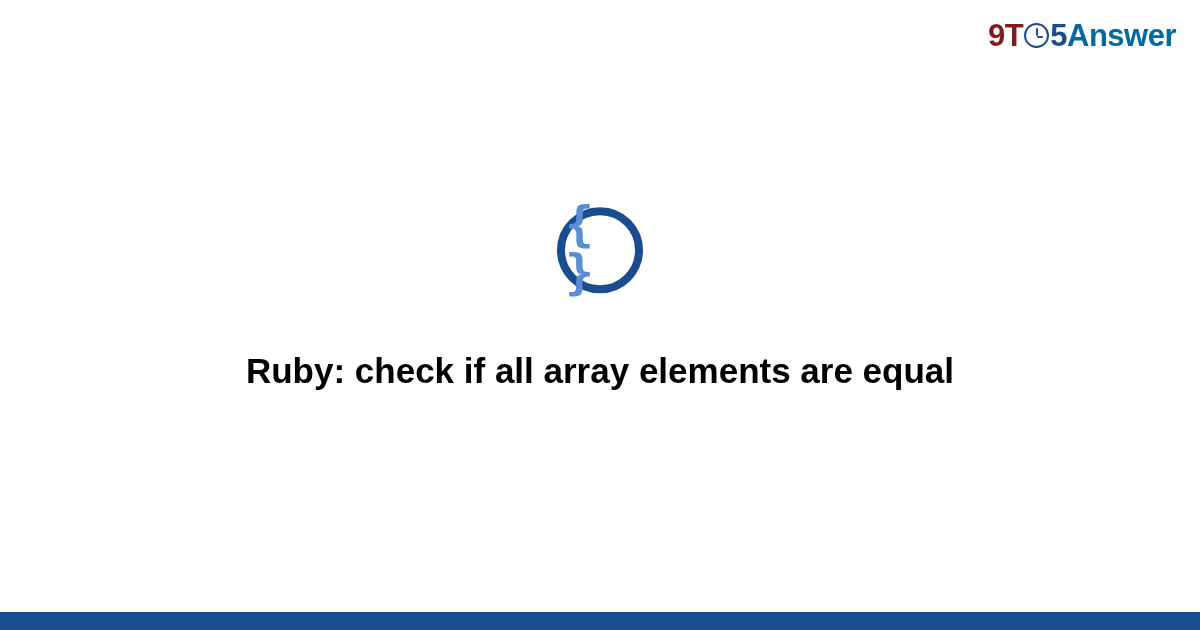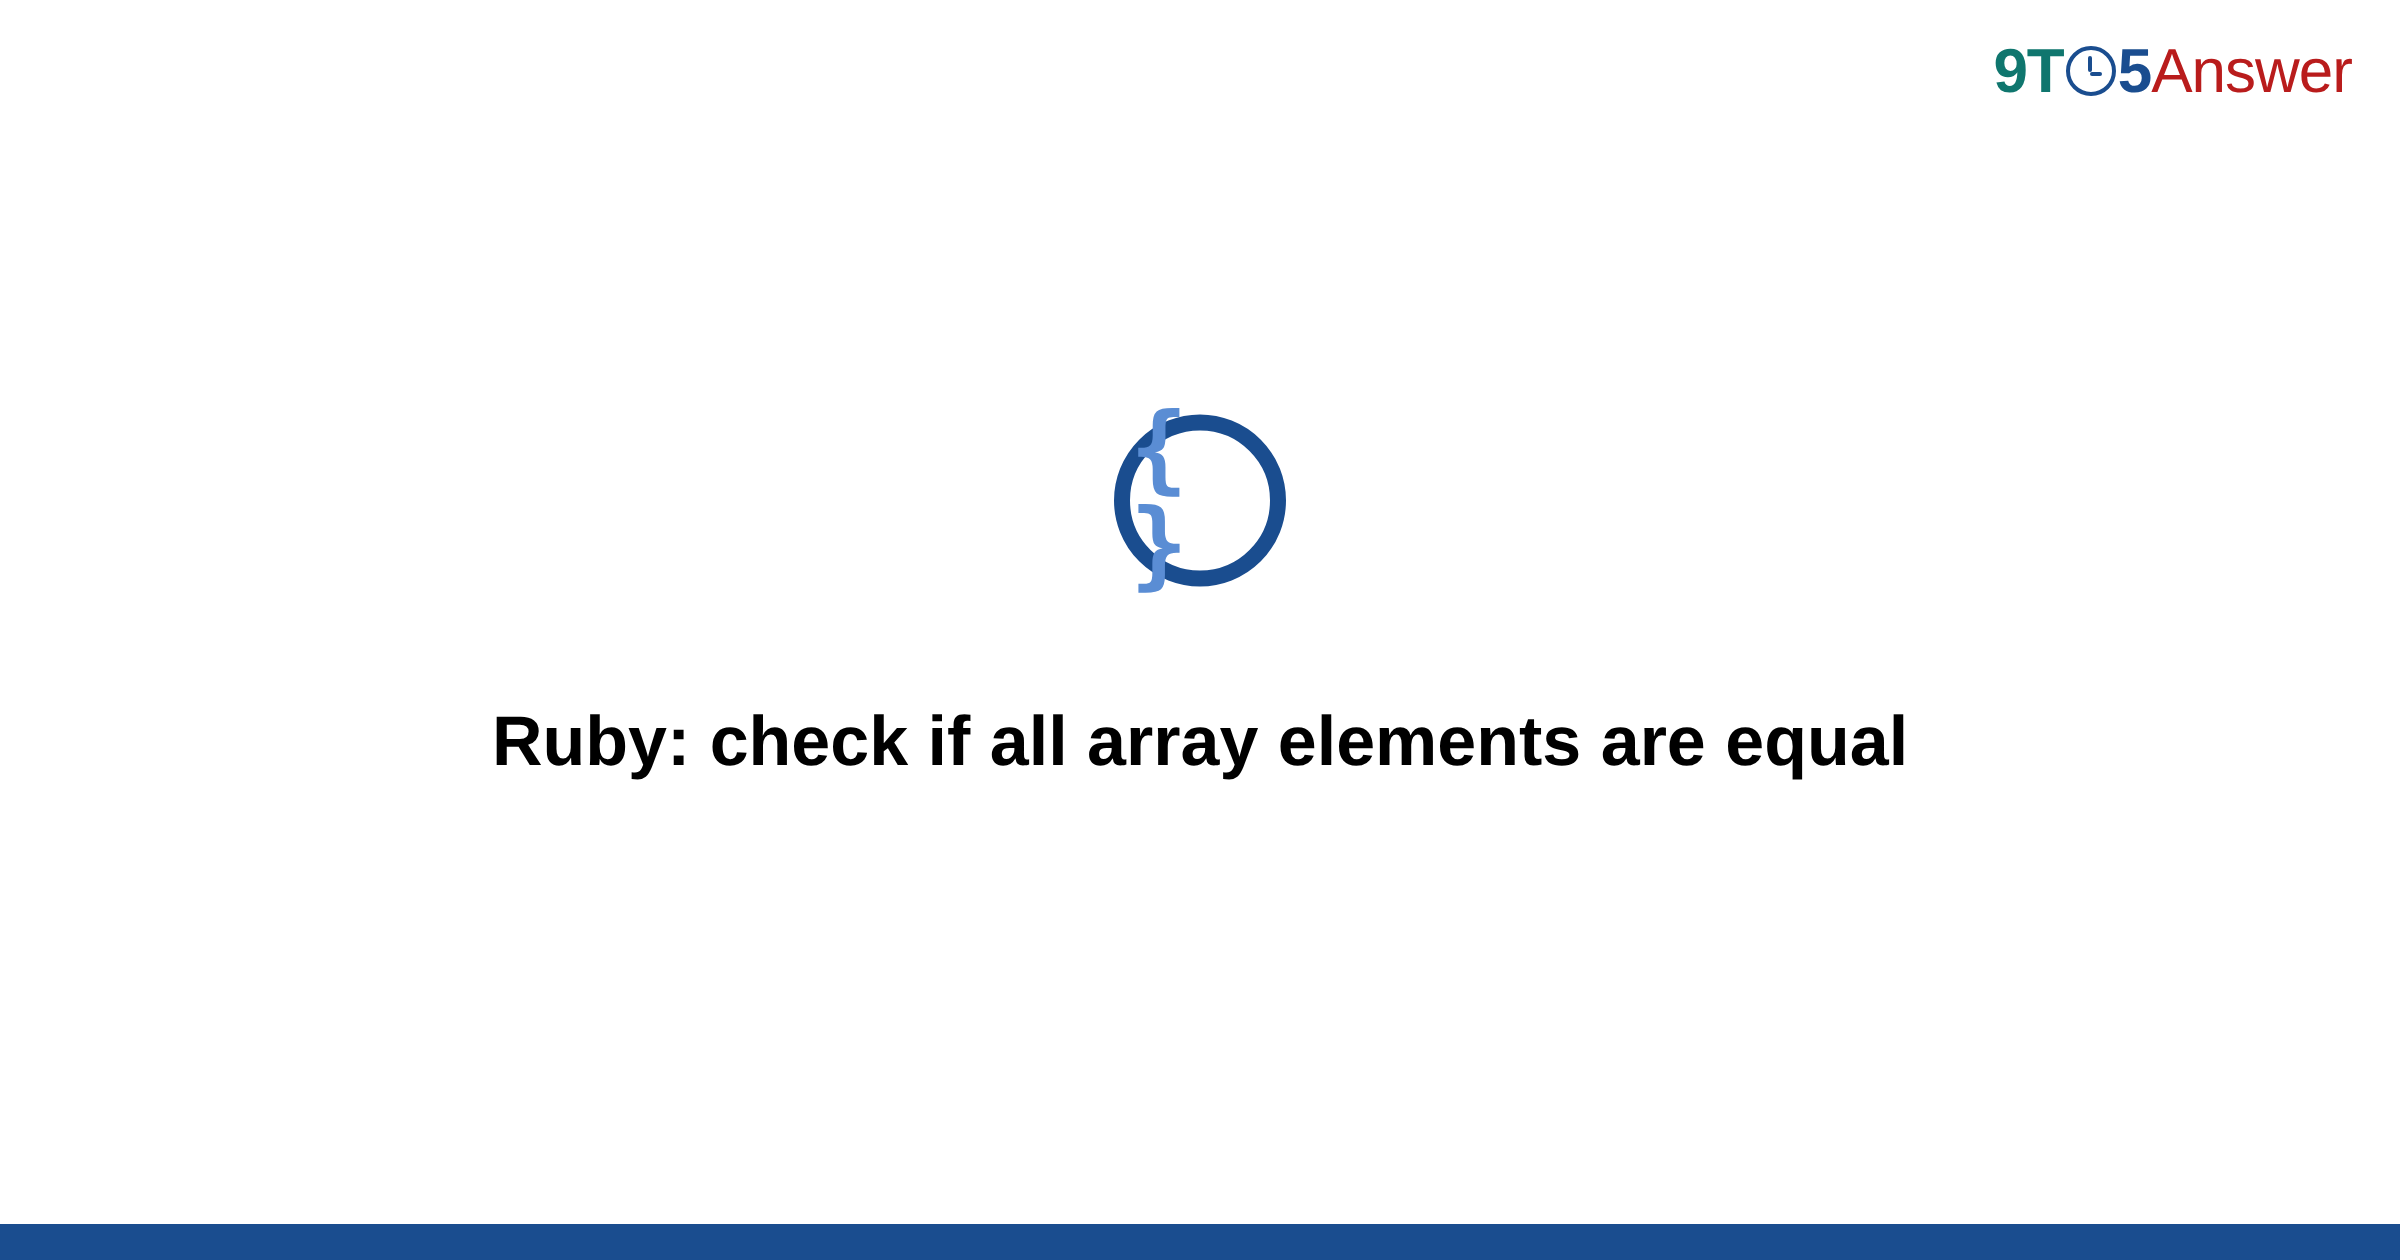--- a/index.html
+++ b/index.html
@@ -19,21 +19,21 @@
       position: absolute;
       top: 18px;
       right: 24px;
       display: flex;
       align-items: baseline;
       font-size: 31px;
       font-weight: 600;
       letter-spacing: -0.5px;
     }
     .logo-9t {
-      color: #0f766e;
+      color: #7f1d1d;
       margin-left: 24px;
     }
     .logo-clock {
       display: inline-flex;
       align-items: center;
       justify-content: center;
       width: 25px;
       height: 25px;
       border: 2.5px solid #1a4d8f;
       border-radius: 50%;
@@ -59,22 +59,22 @@
       height: 2px;
       background: #1a4d8f;
       left: 50%;
       top: 11px;
       border-radius: 1px;
     }
     .logo-5 {
       color: #1a4d8f;
     }
     .logo-answer {
-      color: #b91c1c;
-      font-weight: 400;
+      color: #0369a1;
+      font-weight: 700;
     }
     .content {
       position: absolute;
       top: 50%;
       left: 50%;
       transform: translate(-50%, -58%);
       display: flex;
       flex-direction: column;
       align-items: center;
       width: 100%;

